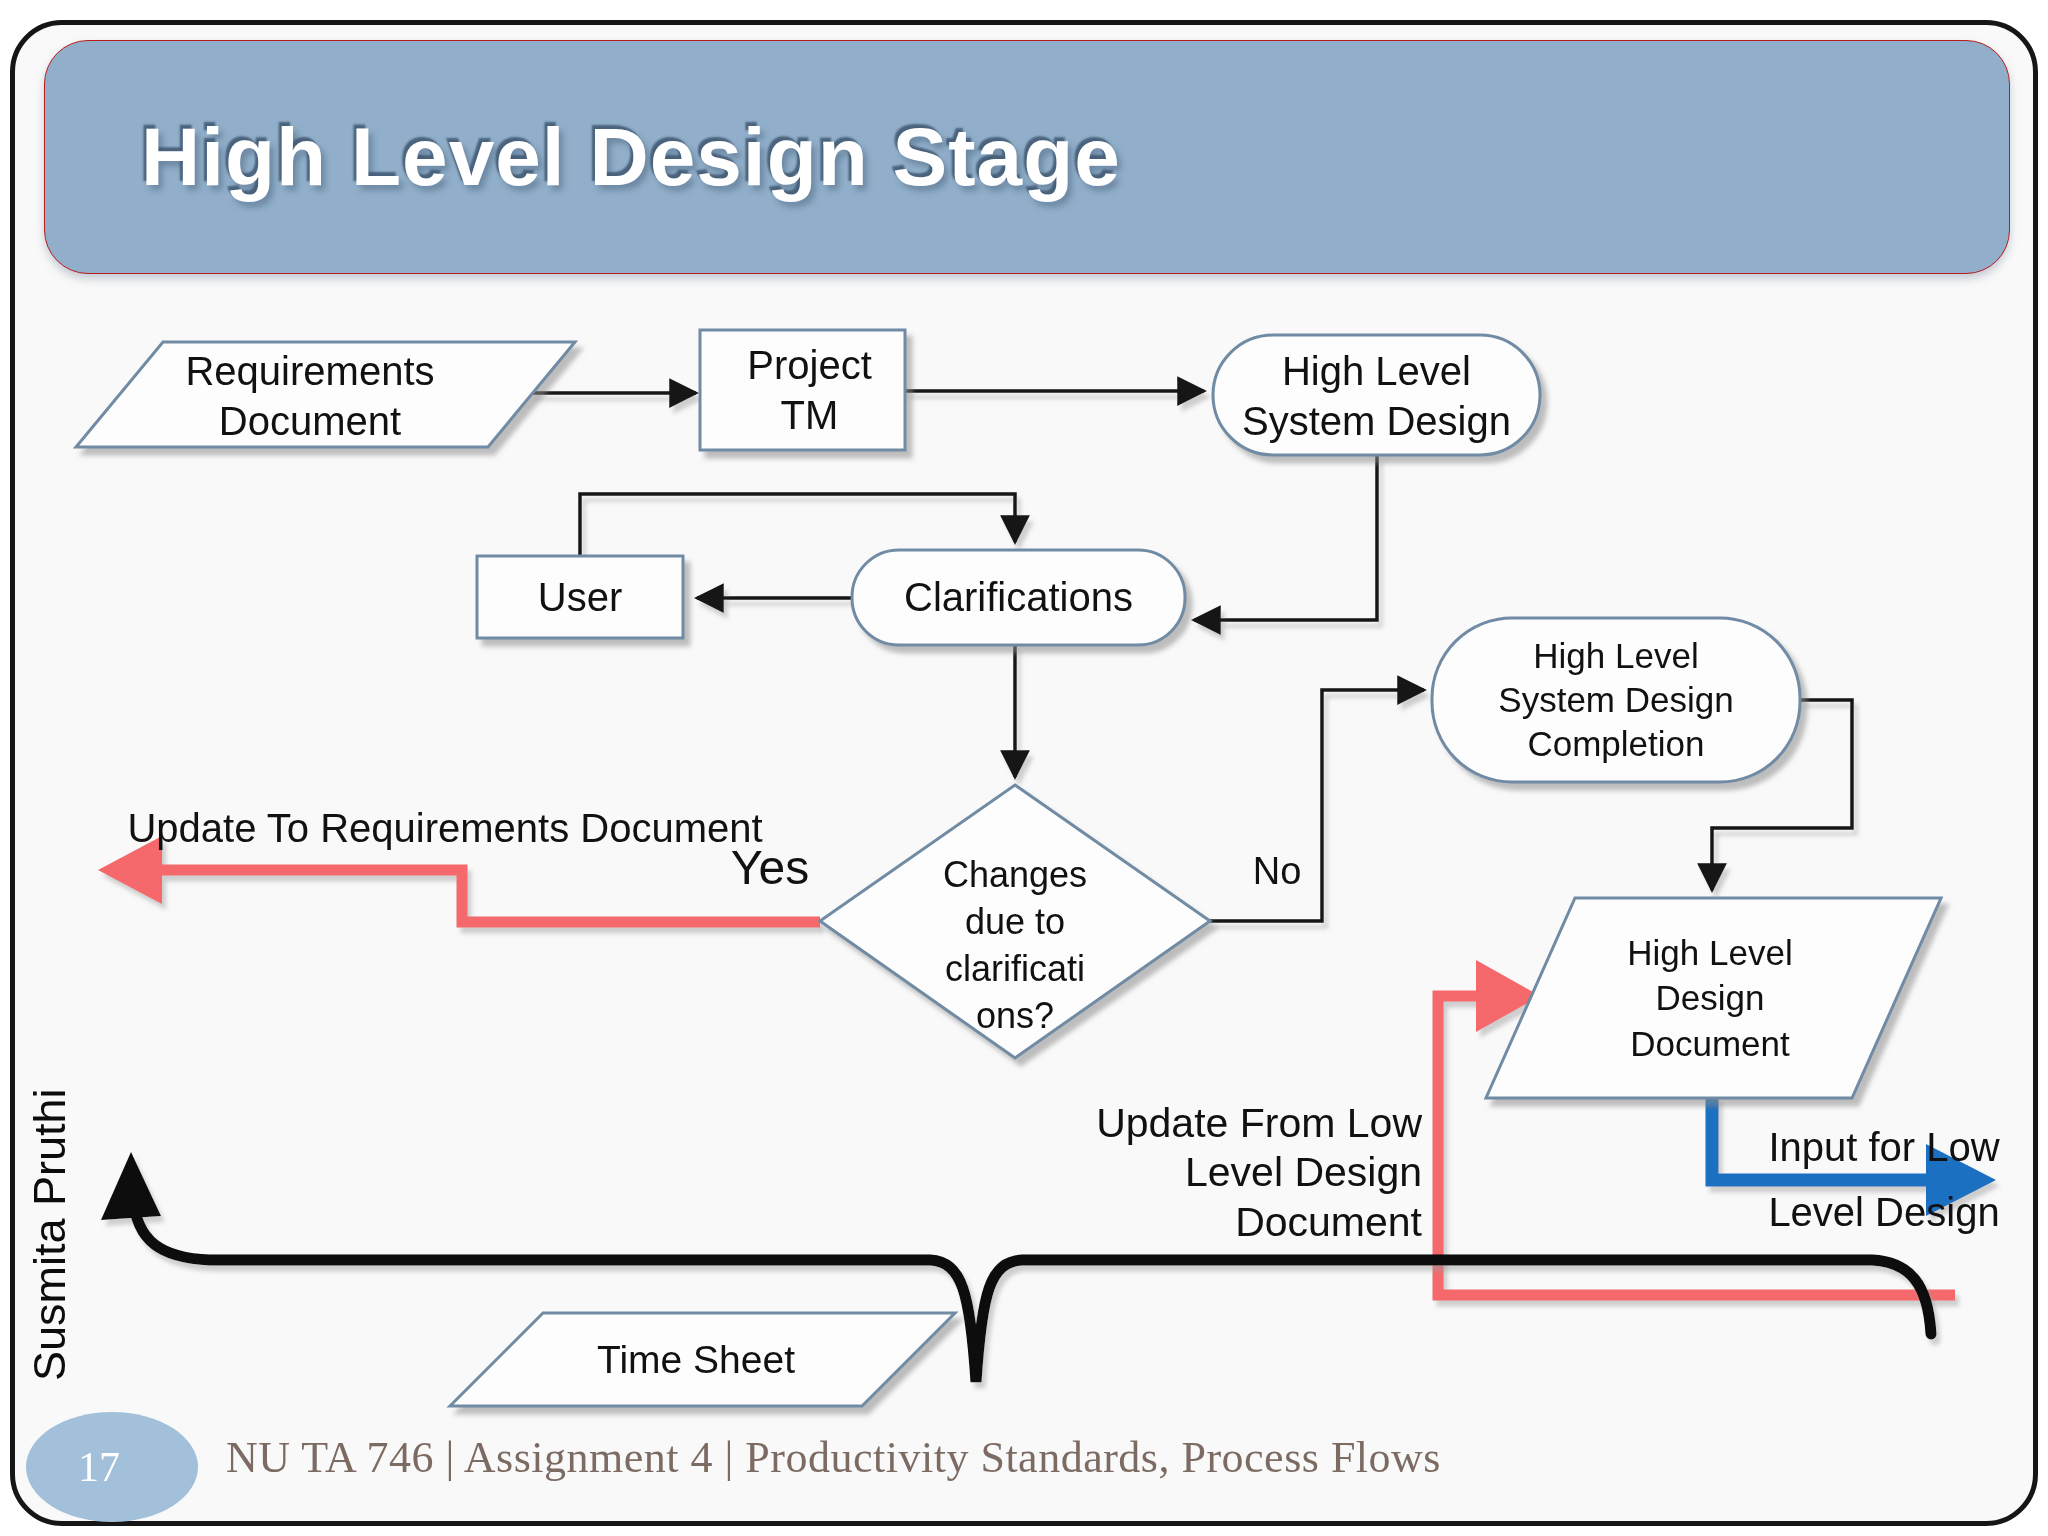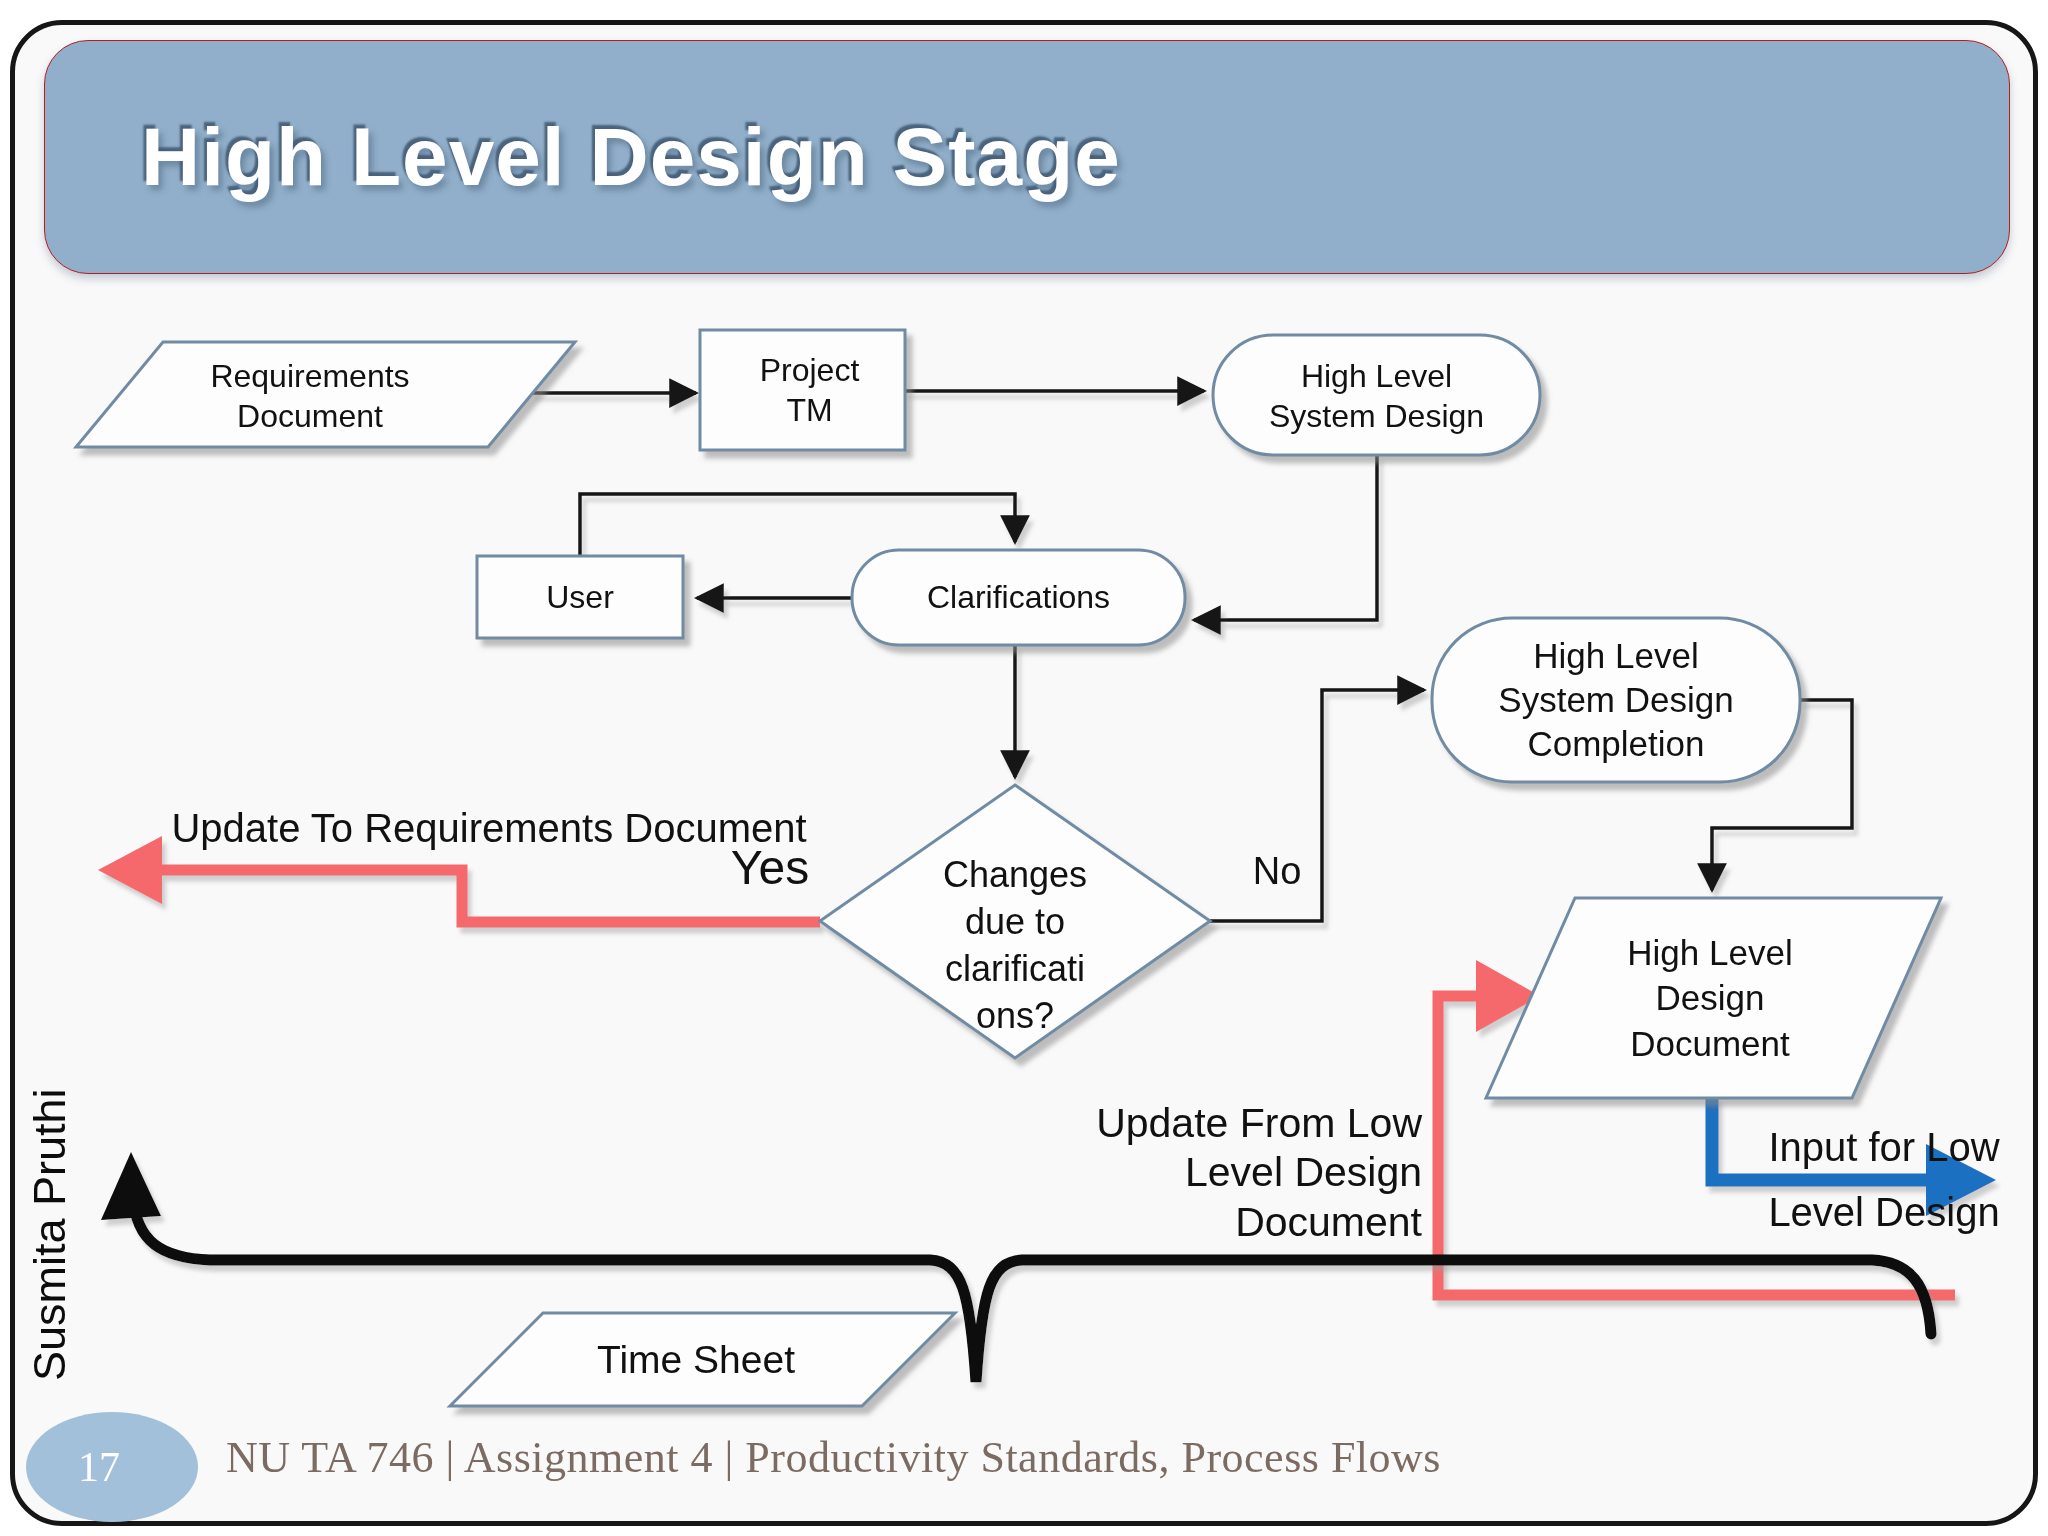--- a/index.html
+++ b/index.html
@@ -8,21 +8,21 @@
   .slide-frame{position:absolute;left:10px;top:20px;right:10px;bottom:10px;
                border:5px solid #161616;border-radius:52px;background:#f9f9f9;}
   .title-bar{position:absolute;left:44px;top:40px;width:1964px;height:232px;
              background:#91afca;border:1px solid #b91c1c;border-radius:44px;
              box-shadow:0 5px 8px rgba(100,120,145,.35);display:flex;align-items:center;}
   .title-text{padding-left:96px;font-size:82px;font-weight:700;letter-spacing:1px;color:#ffffff;
               text-shadow:-3px -4px 2px rgba(62,86,112,.85),4px 5px 6px rgba(62,86,112,.45);}
   svg.layer{position:absolute;left:0;top:0;width:2048px;height:1536px;}
   .lbl{position:absolute;display:flex;align-items:center;justify-content:center;
        text-align:center;white-space:pre-line;line-height:1.26;}
-  .node-label{font-size:32px;}
+  .node-label{font-size:40px;}
   .edge-label{font-size:40px;}
   .author{position:absolute;left:18px;top:1075px;width:64px;height:320px;
           writing-mode:vertical-rl;transform:rotate(180deg);font-size:45px;
           display:flex;align-items:center;justify-content:center;color:#0c0c0c;}
   .page-circle{position:absolute;left:26px;top:1412px;width:172px;height:110px;
                background:#a2c0da;border-radius:50%;display:flex;align-items:center;
                justify-content:center;padding-right:26px;box-sizing:border-box;}
   .page-num{font-family:"Liberation Serif","DejaVu Serif",serif;font-size:42px;color:#ffffff;}
   .footer-text{position:absolute;left:226px;top:1432px;font-family:"Liberation Serif","DejaVu Serif",serif;
                font-size:44px;color:#7c6b62;letter-spacing:.5px;}
@@ -107,21 +107,21 @@
 clarificati
 ons?</div>
   <div class="lbl node-label" style="left:1432px;top:624px;width:368px;height:152px;font-size:35px;">High Level
 System Design
 Completion</div>
   <div class="lbl node-label" style="left:1545px;top:908px;width:330px;height:180px;font-size:35px;line-height:1.3;">High Level
 Design
 Document</div>
   <div class="lbl node-label" style="left:490px;top:1318px;width:412px;height:84px;font-size:39px;">Time Sheet</div>
 
-  <div class="lbl edge-label" style="left:120px;top:804px;width:650px;height:48px;margin-left:44px;">Update To Requirements Document</div>
+  <div class="lbl edge-label" style="left:120px;top:804px;width:650px;height:48px;">Update To Requirements Document</div>
   <div class="lbl edge-label" style="left:722px;top:846px;width:96px;height:44px;font-size:48px;">Yes</div>
   <div class="lbl edge-label" style="left:1237px;top:848px;width:80px;height:48px;font-size:38px;">No</div>
   <div class="lbl edge-label" style="left:1060px;top:1050px;width:362px;height:150px;justify-content:flex-end;text-align:right;line-height:1.2;font-size:41px;margin-top:48px;">Update From Low
 Level Design
 Document</div>
   <div class="lbl edge-label" style="left:1750px;top:1112px;width:268px;height:136px;line-height:1.62;">Input for Low
 Level Design</div>
 
   <div class="author">Susmita Pruthi</div>
   <div class="page-circle">

